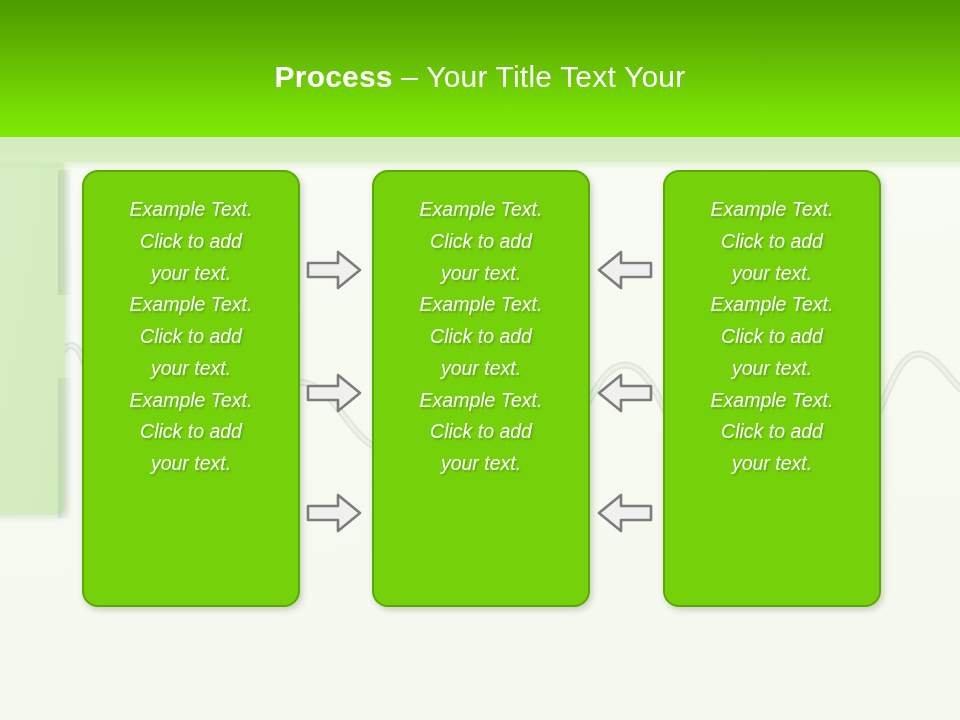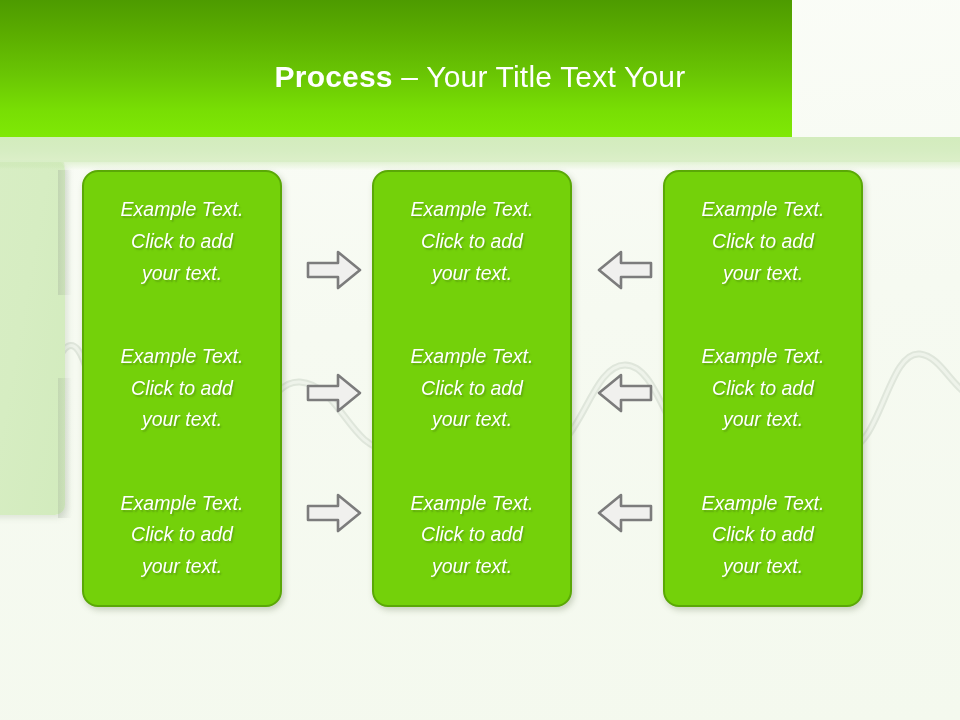--- a/index.html
+++ b/index.html
@@ -65,21 +65,21 @@
     width: 14px;
     height: 140px;
     background: linear-gradient(90deg, rgba(150,160,145,0.26), rgba(150,160,145,0.0));
   }
 
   
   #header {
     position: absolute;
     left: 0;
     top: 0;
-    width: 792px;
+    width: 960px;
     height: 137px;
     background: linear-gradient(180deg, #4d9b00 0%, #5bad00 25%, #6ac604 55%, #78de04 80%, #7fe905 100%);
   }
   #header-title {
     position: absolute;
     left: 0;
     top: 0;
     width: 960px;
     height: 137px;
     display: flex;
@@ -109,30 +109,30 @@
     top: 160px;
     width: 960px;
     height: 10px;
     background: linear-gradient(180deg, rgba(216,238,198,0.85) 0%, rgba(246,250,241,0) 100%);
   }
 
   
   .col {
     position: absolute;
     top: 170px;
-    width: 200px;
+    width: 218px;
     height: 437px;
     background: #74d10a;
     border: 2px solid #5aa806;
     border-radius: 16px;
     box-shadow: 2px 3px 6px rgba(90,110,70,0.30);
     box-sizing: border-box;
     display: flex;
     flex-direction: column;
-    justify-content: space-between;
+    justify-content: flex-start;
     align-items: center;
     padding: 22px 4px;
   }
   #col-1 { left: 82px; }
   #col-2 { left: 372px; }
   #col-3 { left: 663px; }
 
   .col-text {
     color: #ffffff;
     font-style: italic;

